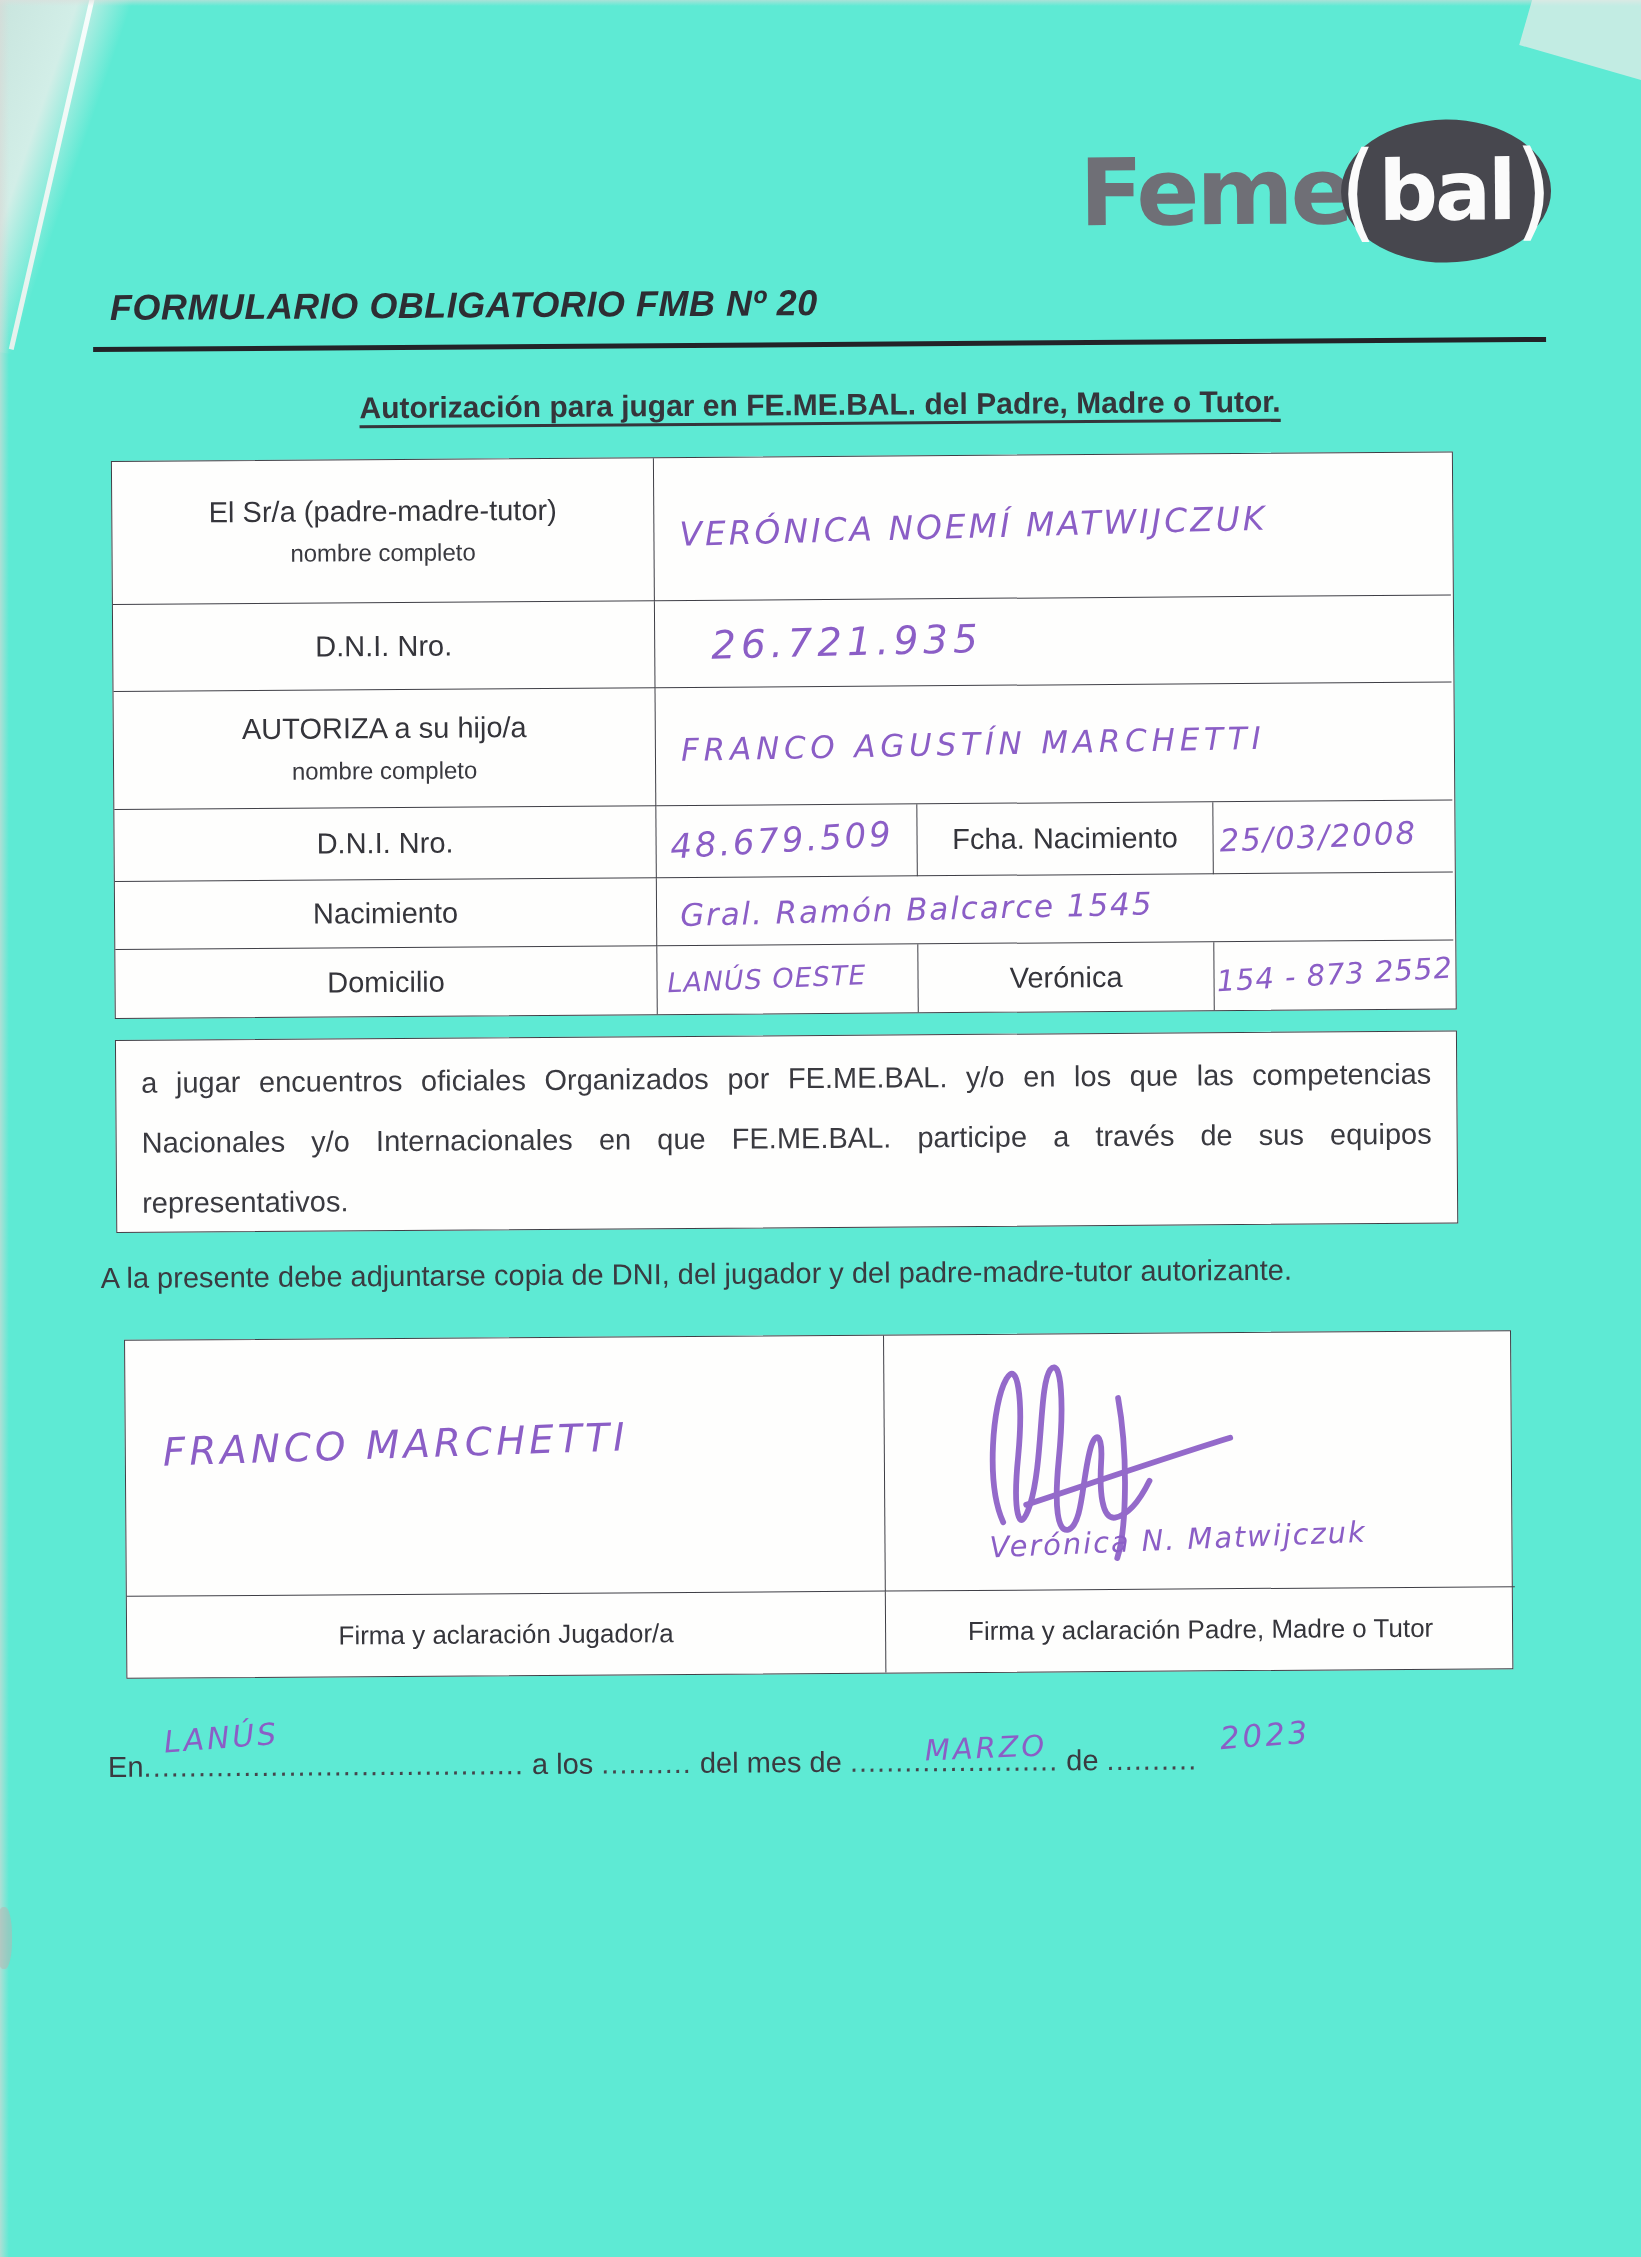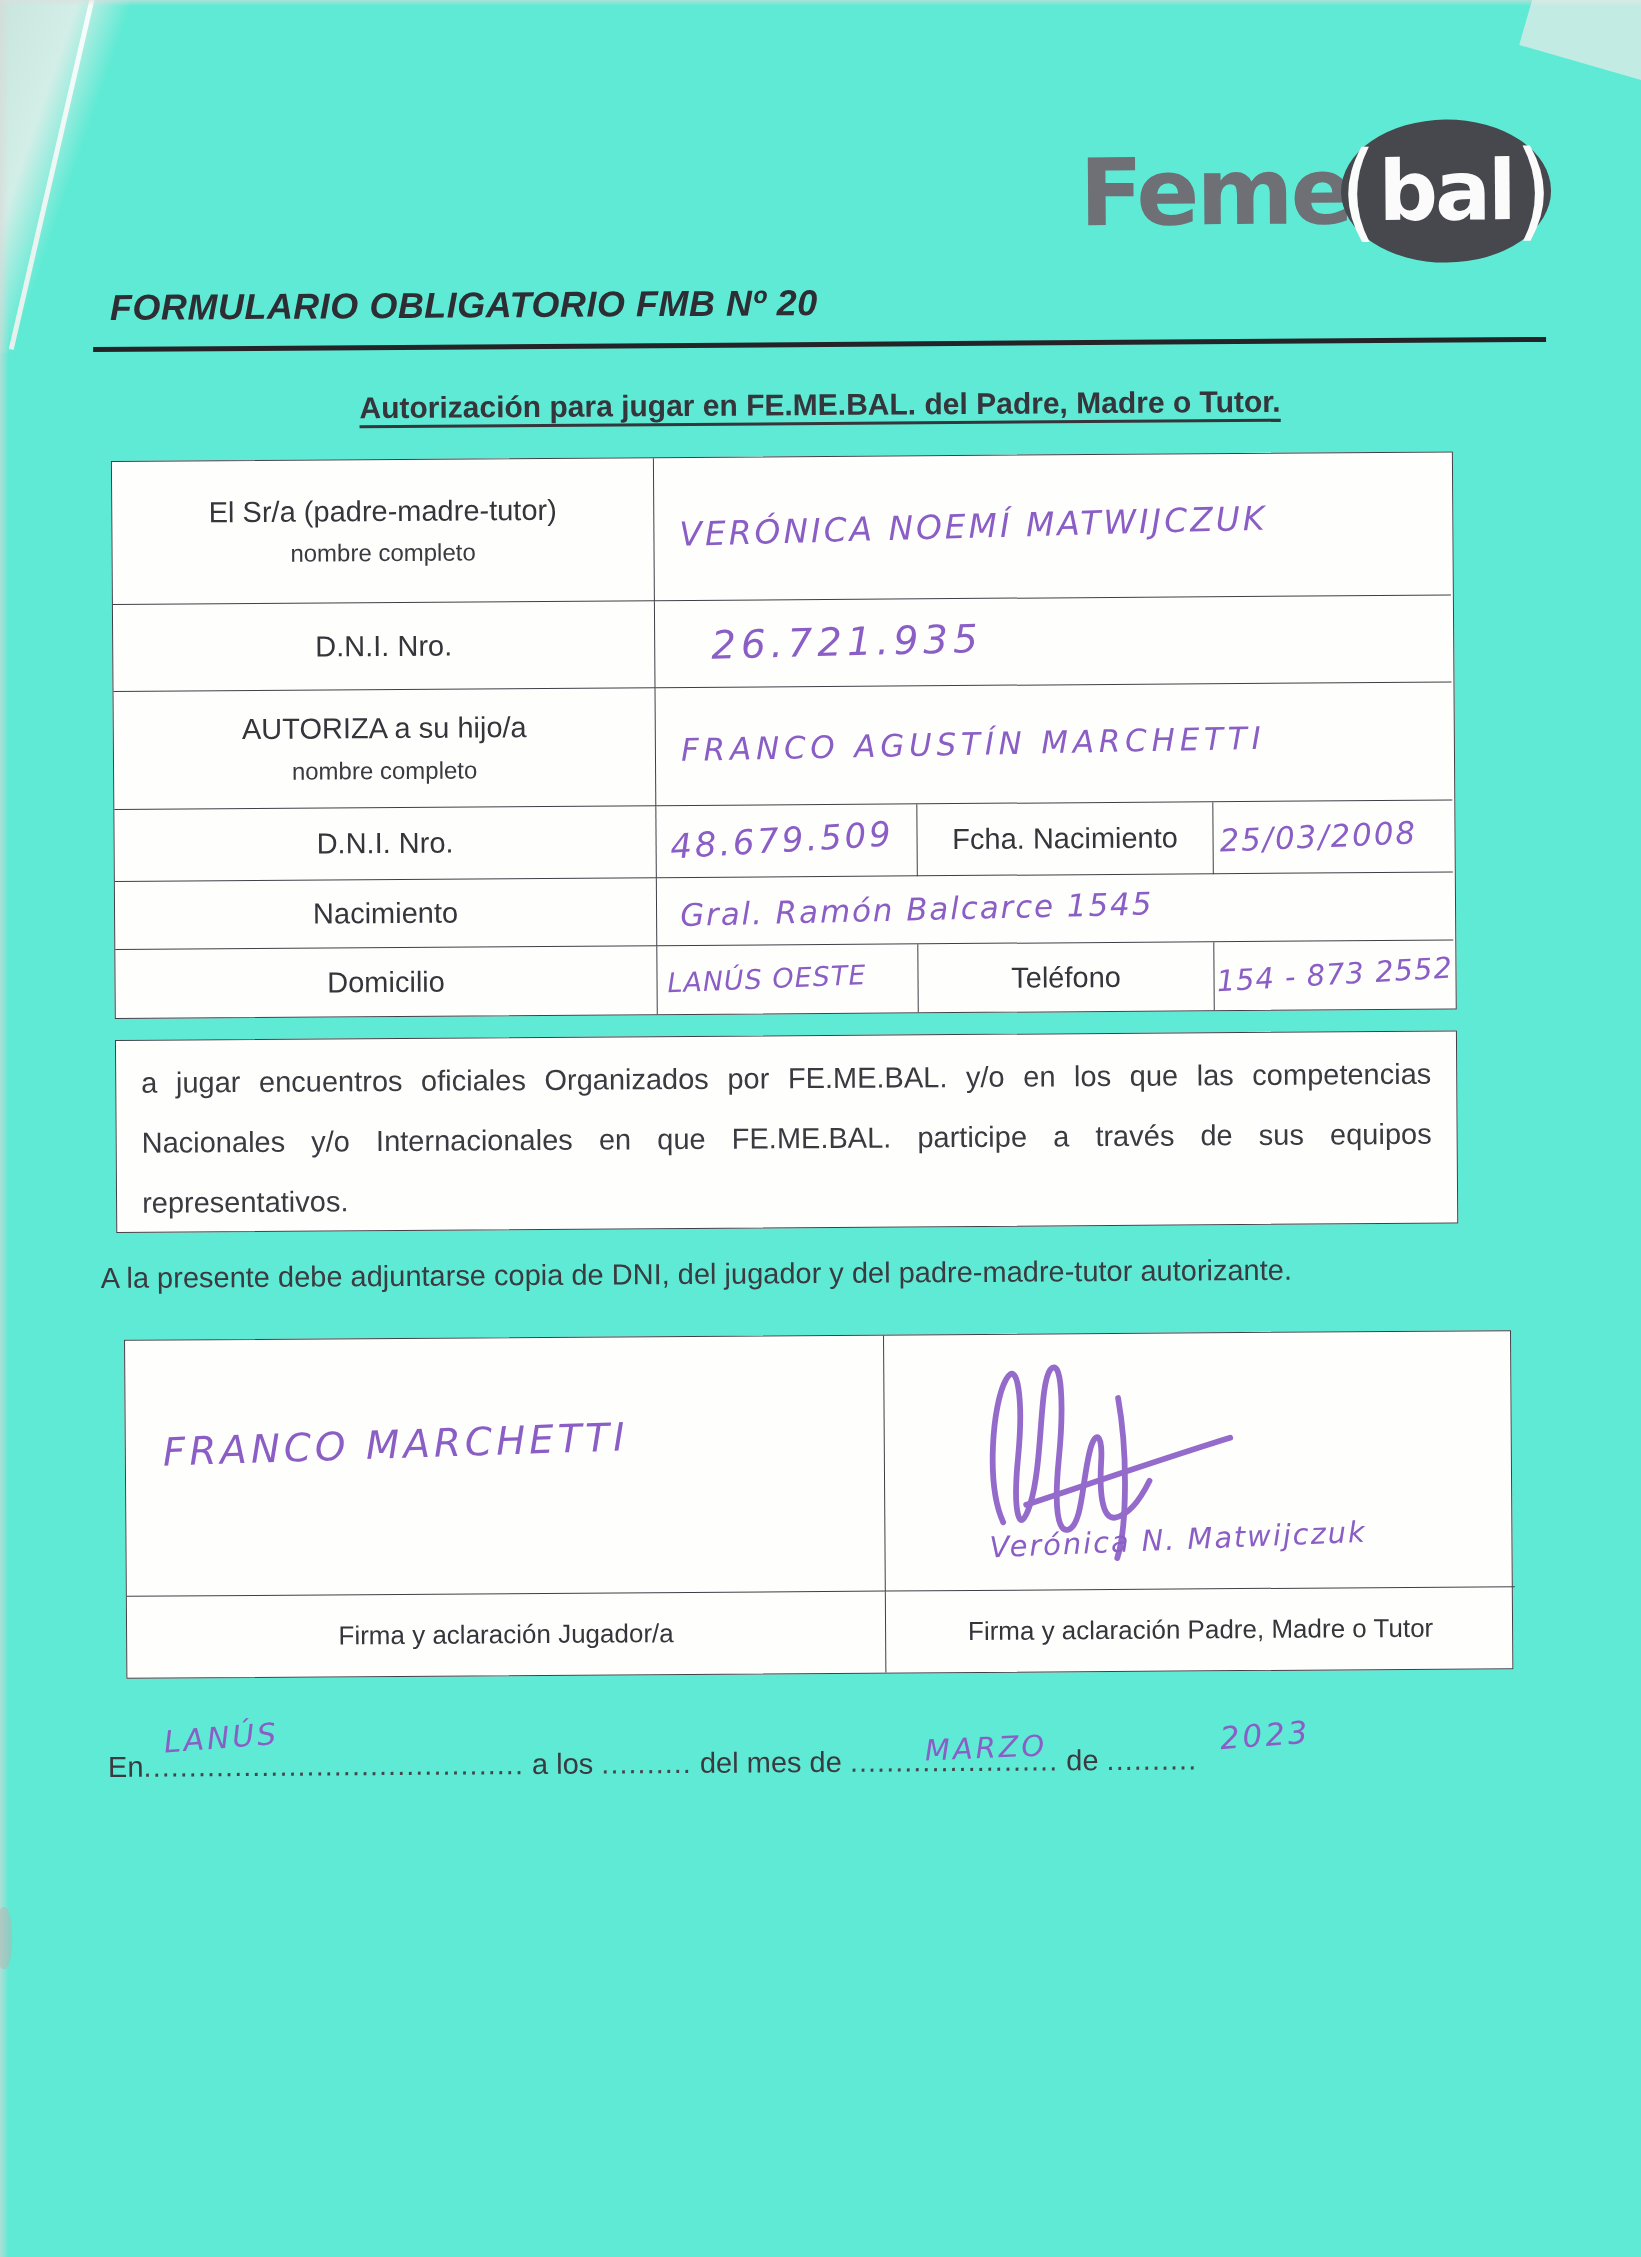--- a/index.html
+++ b/index.html
@@ -177,21 +177,21 @@
         <span class="hw hw-addr">Gral. Ramón Balcarce 1545</span>
       </div>
 
       <div class="cell no-b r6l">
         <span class="lbl">Domicilio</span>
       </div>
       <div class="cell value no-b r6v1">
         <span class="hw hw-city">LANÚS OESTE</span>
       </div>
       <div class="cell no-b r6l2">
-        <span class="lbl">Teléfono</span>
+        <span class="lbl">Verónica</span>
       </div>
       <div class="cell value no-r no-b r6v2">
         <span class="hw hw-phone">154 - 873 2552</span>
       </div>
     </div>
 
     <div class="para-box">
       <div class="para">a jugar encuentros oficiales Organizados por FE.ME.BAL. y/o en los que las competencias Nacionales y/o Internacionales en que FE.ME.BAL. participe a través de sus equipos representativos.</div>
     </div>
 

